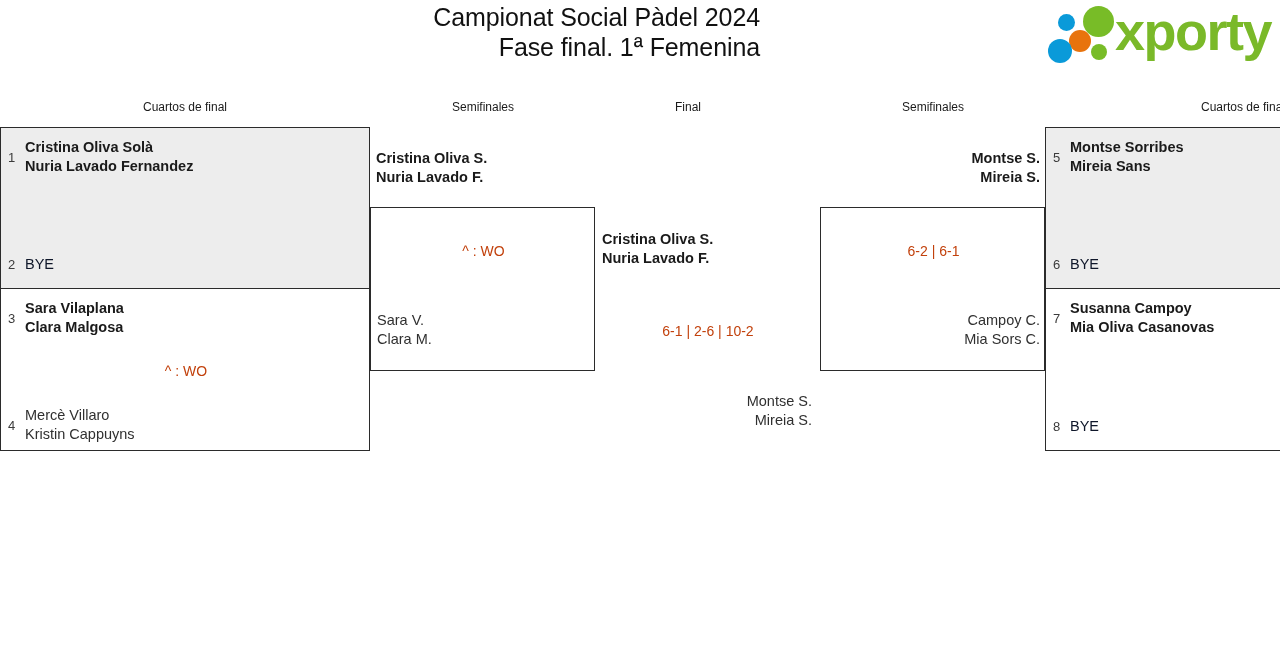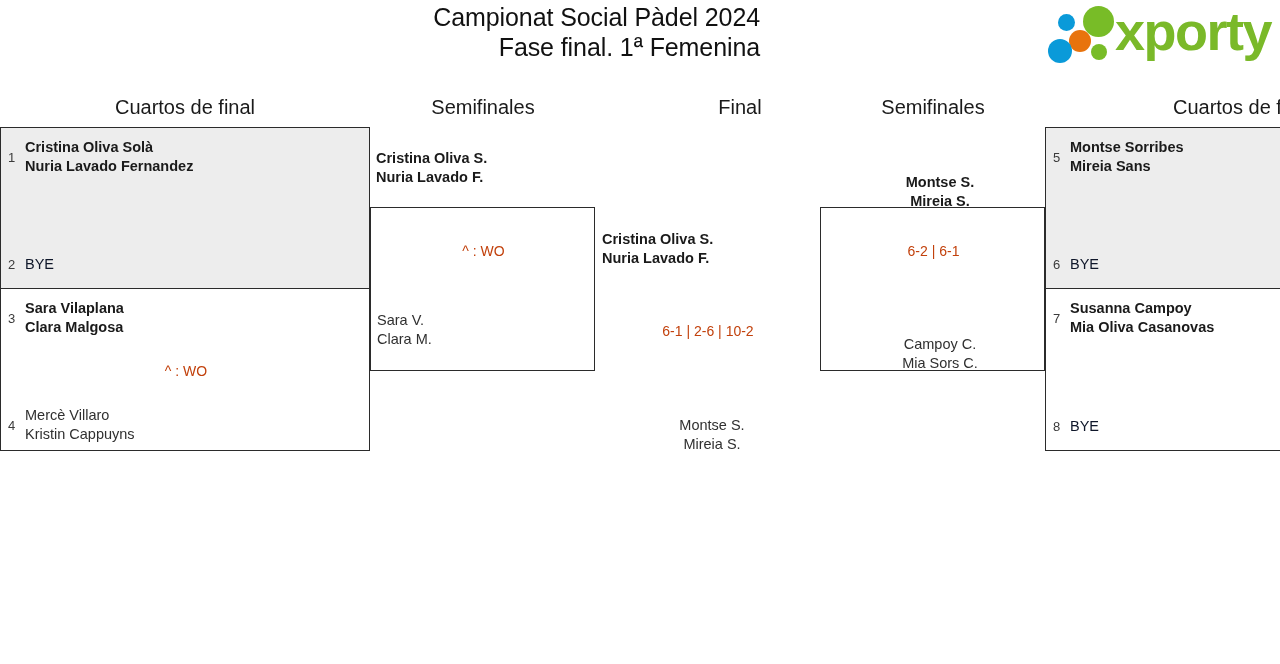--- a/index.html
+++ b/index.html
@@ -65,21 +65,21 @@
     line-height: 58px;
     font-weight: 700;
     color: #7ab929;
     letter-spacing: -1.5px;
   }
 
   
   .round-header {
     position: absolute;
     top: 96px;
-    font-size: 20px;
+    font-size: 12px;
     line-height: 22px;
     color: #1a1a1a;
     text-align: center;
     white-space: nowrap;
   }
 
   
   .match-box {
     position: absolute;
     border: 1px solid #2b2b2b;
@@ -101,21 +101,21 @@
     line-height: 15px;
     color: #3b3b3b;
     min-width: 9px;
     text-align: center;
   }
   .names {
     font-size: 14.5px;
     line-height: 19px;
     color: #1a1a1a;
   }
-  .names.right-al { text-align: center; margin-top: 24px; }
+  .names.right-al { text-align: right; }
   .winner .names { font-weight: 700; }
   .loser  .names { font-weight: 400; color: #303030; }
   .bye .names { font-weight: 400; color: #0f172a; }
   .single-line .names { line-height: 19px; }
 
   .score {
     position: absolute;
     font-size: 14px;
     line-height: 18px;
     color: #c2410c;
@@ -139,21 +139,21 @@
       <span class="dot" id="dot-green-big"></span>
       <span class="dot" id="dot-orange"></span>
       <span class="dot" id="dot-blue-big"></span>
       <span class="dot" id="dot-green-small"></span>
     </div>
     <div id="logo-text">xporty</div>
   </div>
 
   <div class="round-header" style="left:35px;  width:300px;">Cuartos de final</div>
   <div class="round-header" style="left:383px; width:200px;">Semifinales</div>
-  <div class="round-header" style="left:660px; width:160px;">Final</div>
+  <div class="round-header" style="left:608px; width:160px;">Final</div>
   <div class="round-header" style="left:833px; width:200px;">Semifinales</div>
   <div class="round-header" style="left:1093px;width:300px;text-align:center;">Cuartos de final</div>
 
   <div class="match-box shaded" style="left:0px; top:127px; width:370px; height:162px;">
     <div class="team winner" style="left:6px; top:10px;">
       <span class="seed">1</span>
       <span class="names"><span>Cristina Oliva Solà</span><br><span>Nuria Lavado Fernandez</span></span>
     </div>
     <div class="team bye single-line" style="left:6px; top:127px;">
       <span class="seed">2</span>

